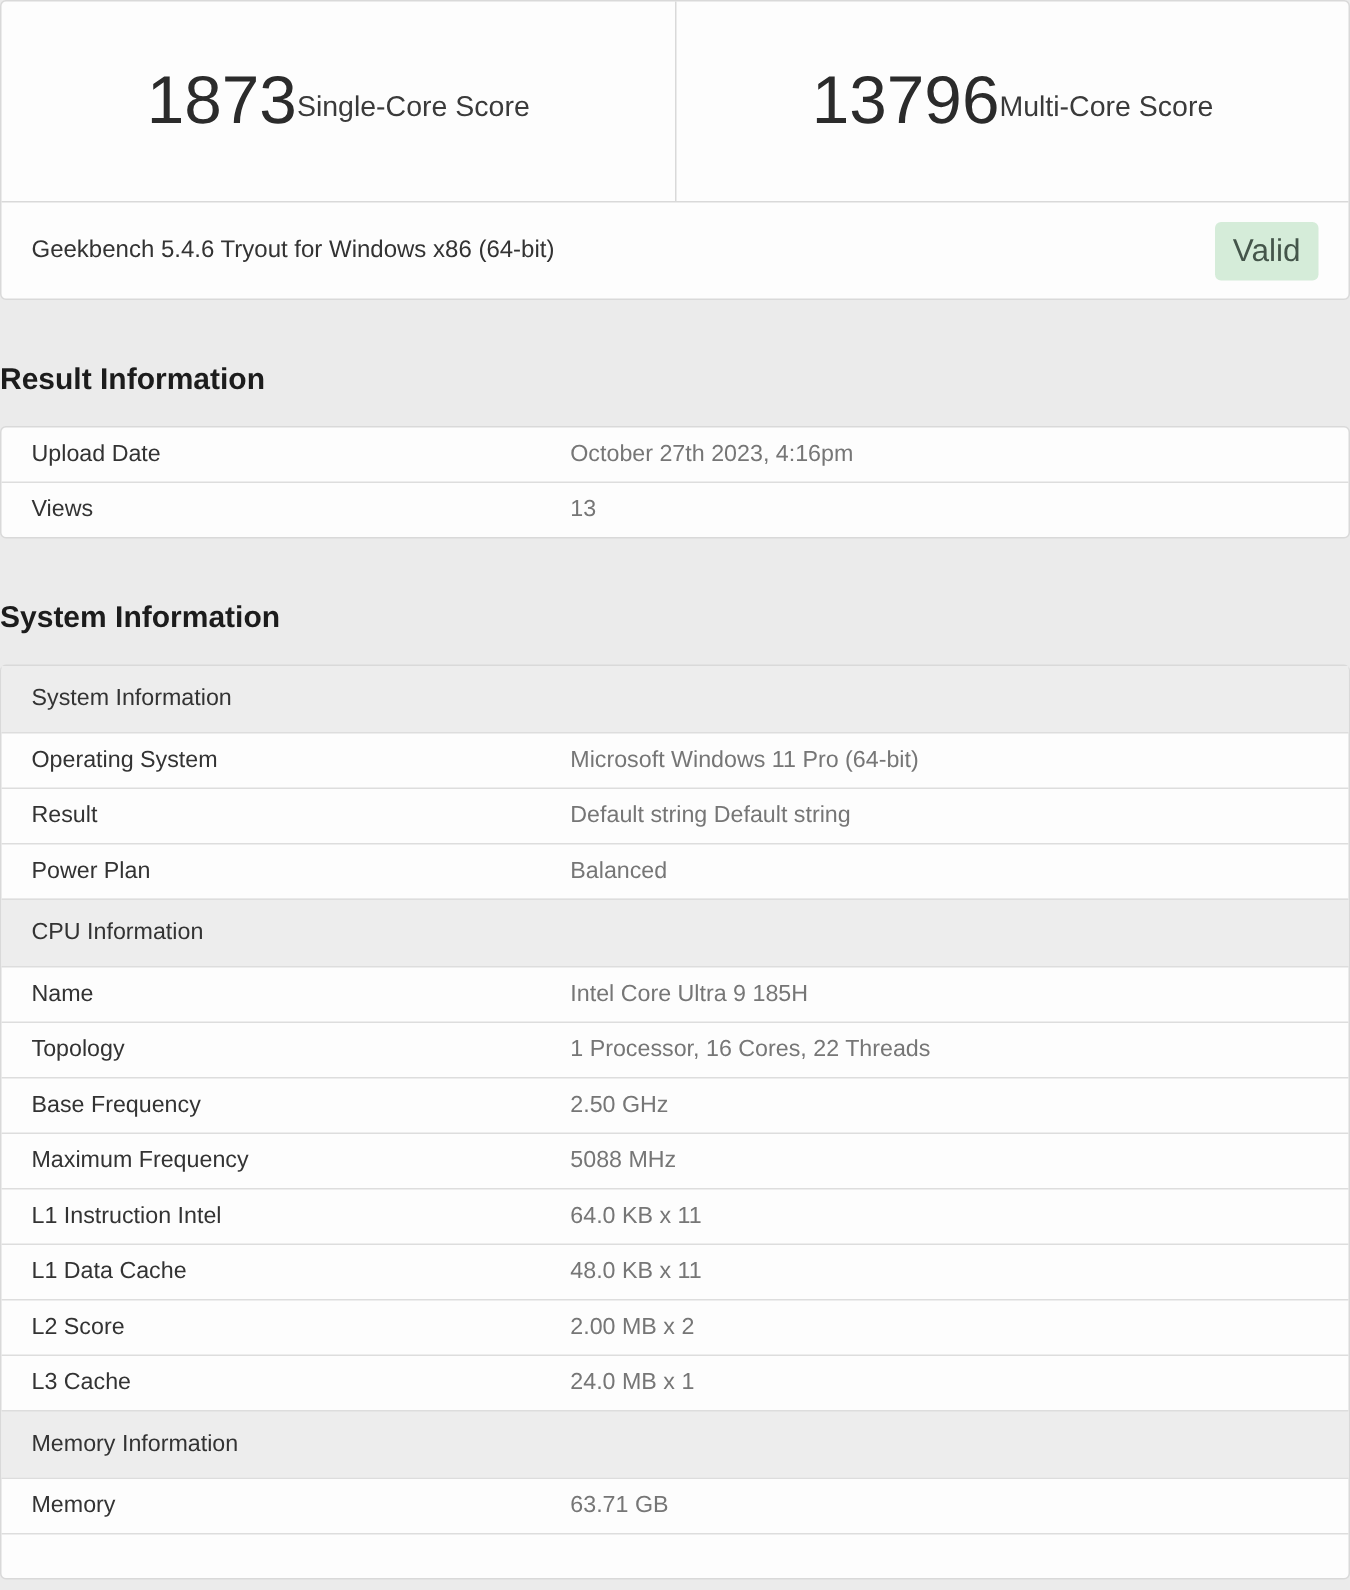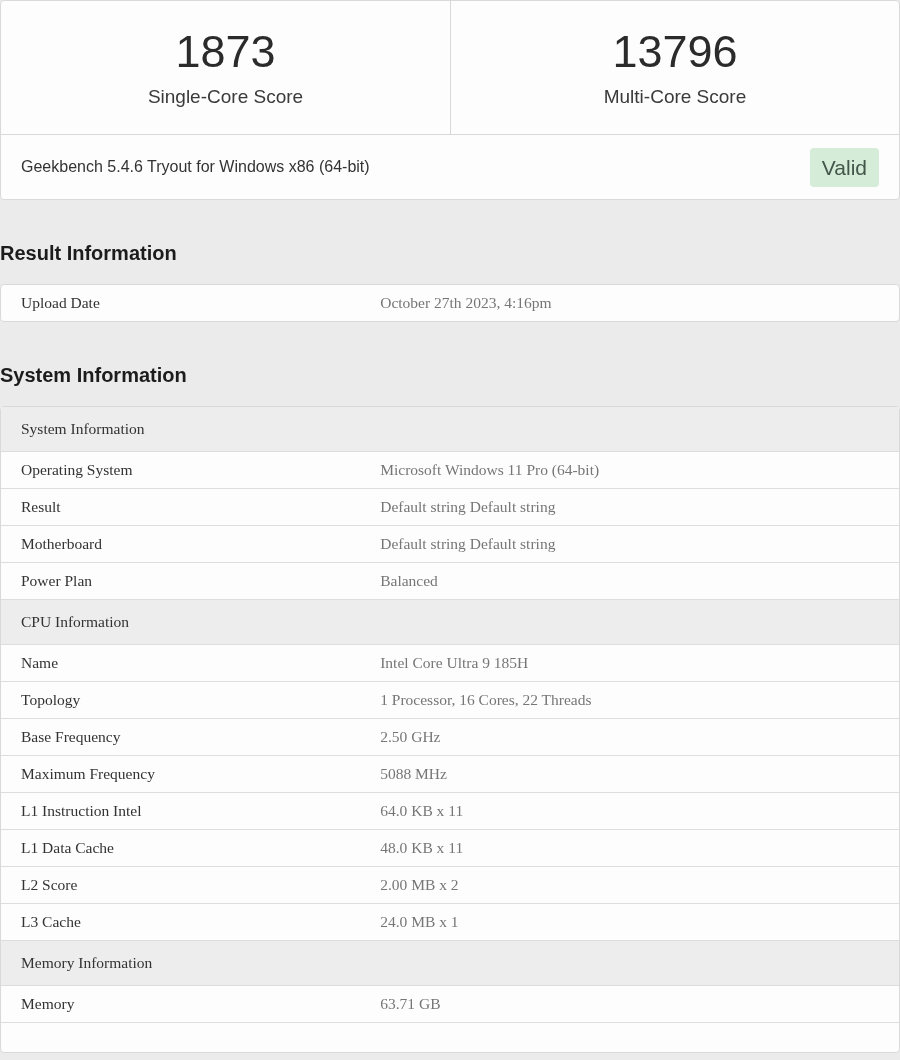--- a/index.html
+++ b/index.html
@@ -22,21 +22,21 @@
     border: 1px solid #d9d9d9;
     border-radius: 4px;
   }
   .score-row {
     display: flex;
   }
   .score-cell {
     flex: 1 1 50%;
     height: 133px;
     display: flex;
-    flex-direction: column;
+    flex-direction: row;
     align-items: center;
     justify-content: center;
   }
   .score-cell + .score-cell {
     border-left: 1px solid #d9d9d9;
   }
   .score-value {
     font-size: 45px;
     line-height: 1.12;
     color: #2b2b2b;
@@ -84,21 +84,20 @@
     border-spacing: 0;
     background: #fdfdfd;
     border: 1px solid #d9d9d9;
     border-radius: 4px;
     font-size: 15.5px;
   }
   .info-table td {
     padding: 8px 20px;
     line-height: 20px;
     vertical-align: top;
-    font-family: Liberation Serif, serif;
   }
   .info-table tr + tr td {
     border-top: 1px solid #dddddd;
   }
   .info-table td.cell-label {
     width: 40%;
     color: #333333;
   }
   .info-table td.cell-value {
     color: #767676;
@@ -133,42 +132,42 @@
   </div>
 </div>
 
 <h2 class="section-heading">Result Information</h2>
 <table class="info-table">
   <tbody>
       <tr>
         <td class="cell-label">Upload Date</td>
         <td class="cell-value">October 27th 2023, 4:16pm</td>
       </tr>
+      <tr>
+        <td class="cell-label">Views</td>
+        <td class="cell-value">13</td>
+      </tr>
     </tbody>
 </table>
 
 <h2 class="section-heading">System Information</h2>
 <table class="info-table">
   <tbody>
       <tr>
         <td class="cell-group-header" colspan="2">System Information</td>
       </tr>
       <tr>
         <td class="cell-label">Operating System</td>
         <td class="cell-value">Microsoft Windows 11 Pro (64-bit)</td>
       </tr>
       <tr>
         <td class="cell-label">Result</td>
         <td class="cell-value">Default string Default string</td>
       </tr>
       <tr>
-        <td class="cell-label">Motherboard</td>
-        <td class="cell-value">Default string Default string</td>
-      </tr>
-      <tr>
         <td class="cell-label">Power Plan</td>
         <td class="cell-value">Balanced</td>
       </tr>
       <tr>
         <td class="cell-group-header" colspan="2">CPU Information</td>
       </tr>
       <tr>
         <td class="cell-label">Name</td>
         <td class="cell-value">Intel Core Ultra 9 185H</td>
       </tr>

